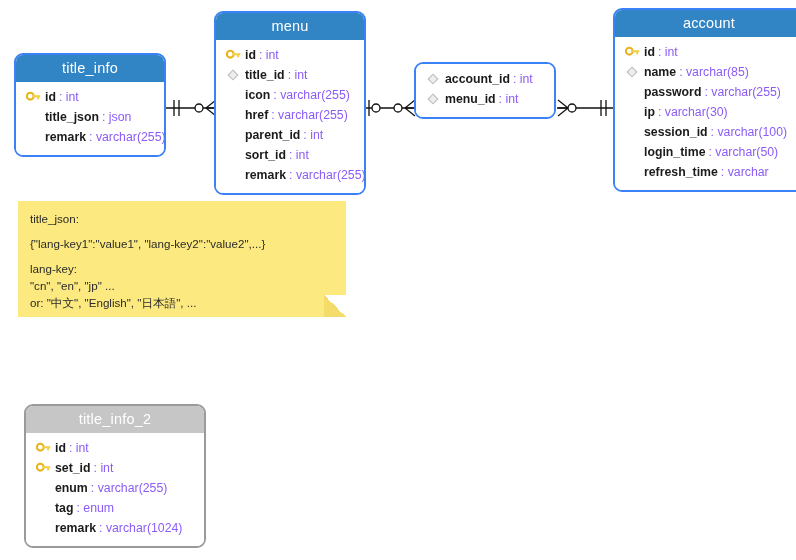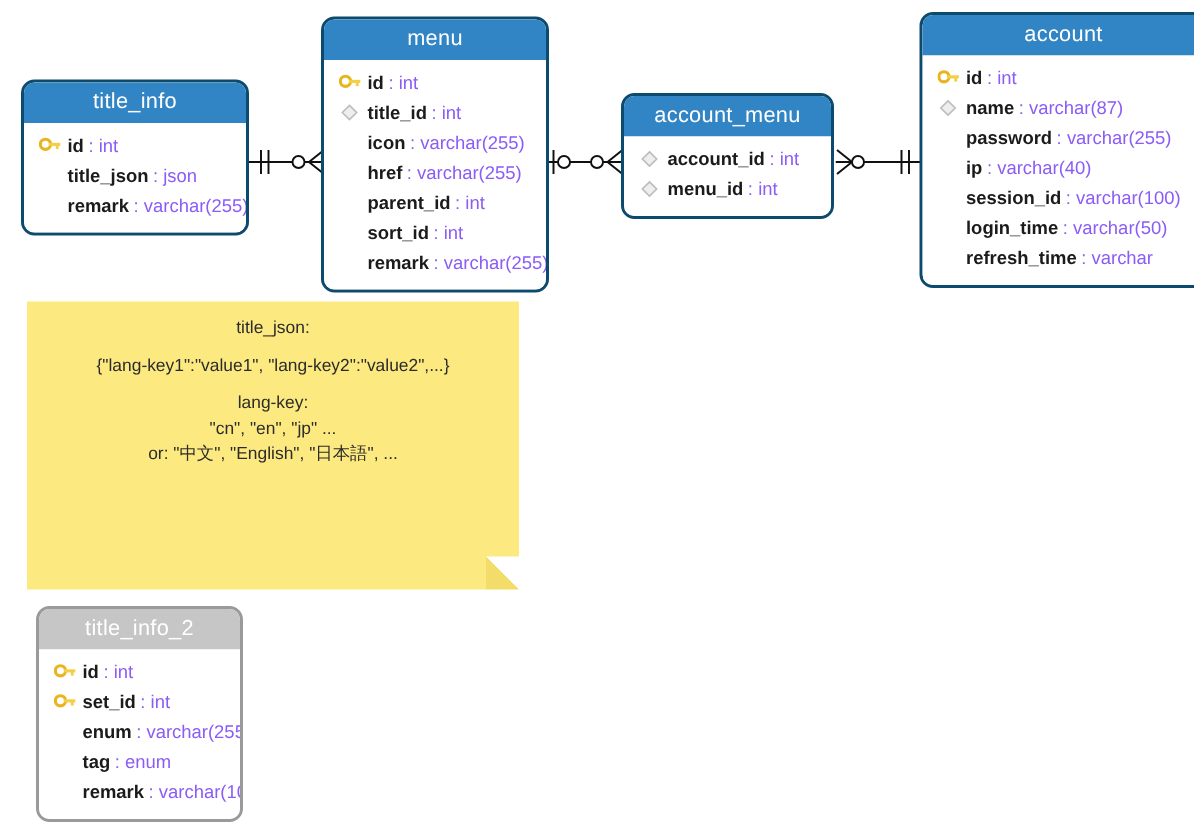--- a/index.html
+++ b/index.html
@@ -24,21 +24,21 @@
 
   
   .entity {
     position: absolute;
     border-radius: 9px;
     box-sizing: border-box;
     background: #ffffff;
     overflow: hidden;
   }
   .entity.blue {
-    border: 2px solid #0c4a6e;
+    border: 2px solid #3b82f6;
   }
   .entity.gray {
     border: 2px solid #9a9a9a;
   }
   .entity-header {
     text-align: center;
     color: #ffffff;
     font-size: 14.5px;
     padding: 5px 6px 6px 6px;
     letter-spacing: 0.2px;
@@ -231,21 +231,20 @@
       </div>
       <div class="field">
         <span class="field-icon"></span>
         <span class="fname">remark</span>
           <span class="ftype">: <span>varchar(255)</span></span>
       </div>
     </div>
   </div>
 
   <div class="entity blue" style="left:414px; top:62px; width:142px;">
-    <div class="entity-header">account_menu</div>
     <div class="entity-body">
       <div class="field">
         <span class="field-icon">
           <svg width="12" height="12" viewBox="0 0 12 12">
             <polygon points="6,1.2 10.8,6 6,10.8 1.2,6" fill="#eeeeee" stroke="#bdbdbd" stroke-width="1.1"></polygon>
           </svg>
         </span>
         <span class="fname">account_id</span>
           <span class="ftype">: <span>int</span></span>
       </div>
@@ -276,62 +275,62 @@
         <span class="fname">id</span>
           <span class="ftype">: <span>int</span></span>
       </div>
       <div class="field">
         <span class="field-icon">
           <svg width="12" height="12" viewBox="0 0 12 12">
             <polygon points="6,1.2 10.8,6 6,10.8 1.2,6" fill="#eeeeee" stroke="#bdbdbd" stroke-width="1.1"></polygon>
           </svg>
         </span>
         <span class="fname">name</span>
-          <span class="ftype">: <span>varchar(87)</span></span>
+          <span class="ftype">: <span>varchar(85)</span></span>
       </div>
       <div class="field">
         <span class="field-icon"></span>
         <span class="fname">password</span>
           <span class="ftype">: <span>varchar(255)</span></span>
       </div>
       <div class="field">
         <span class="field-icon"></span>
         <span class="fname">ip</span>
-          <span class="ftype">: <span>varchar(40)</span></span>
+          <span class="ftype">: <span>varchar(30)</span></span>
       </div>
       <div class="field">
         <span class="field-icon"></span>
         <span class="fname">session_id</span>
           <span class="ftype">: <span>varchar(100)</span></span>
       </div>
       <div class="field">
         <span class="field-icon"></span>
         <span class="fname">login_time</span>
           <span class="ftype">: <span>varchar(50)</span></span>
       </div>
       <div class="field">
         <span class="field-icon"></span>
         <span class="fname">refresh_time</span>
           <span class="ftype">: <span>varchar</span></span>
       </div>
     </div>
   </div>
 
-  <div class="note" style="left:18px; top:201px; width:328px; height:192px;text-align:center;">
+  <div class="note" style="left:18px; top:201px; width:328px; height:116px;">
     <div class="note-inner">
       <div class="note-line">title_json:</div>
       <div class="note-line gap">{"lang-key1":"value1", "lang-key2":"value2",...}</div>
       <div class="note-line gap">lang-key:</div>
       <div class="note-line tight">"cn", "en", "jp" ...</div>
       <div class="note-line tight">or: "中文", "English", "日本語", ...</div>
     </div>
     <div class="note-fold"></div>
   </div>
 
-  <div class="entity gray" style="left:24px; top:404px; width:138px;">
+  <div class="entity gray" style="left:24px; top:404px; width:182px;">
     <div class="entity-header">title_info_2</div>
     <div class="entity-body">
       <div class="field">
         <span class="field-icon">
           <svg width="15" height="13" viewBox="0 0 15 13">
             <circle cx="4.3" cy="5.2" r="3.4" fill="none" stroke="#e8b51f" stroke-width="2.1"></circle>
             <circle cx="4.3" cy="5.2" r="1.1" fill="#ffffff"></circle>
             <rect x="6.6" y="4.2" width="7.6" height="2.1" fill="#f4cf45"></rect>
             <rect x="11.2" y="6.0" width="1.9" height="2.4" fill="#f4cf45"></rect>
           </svg>

